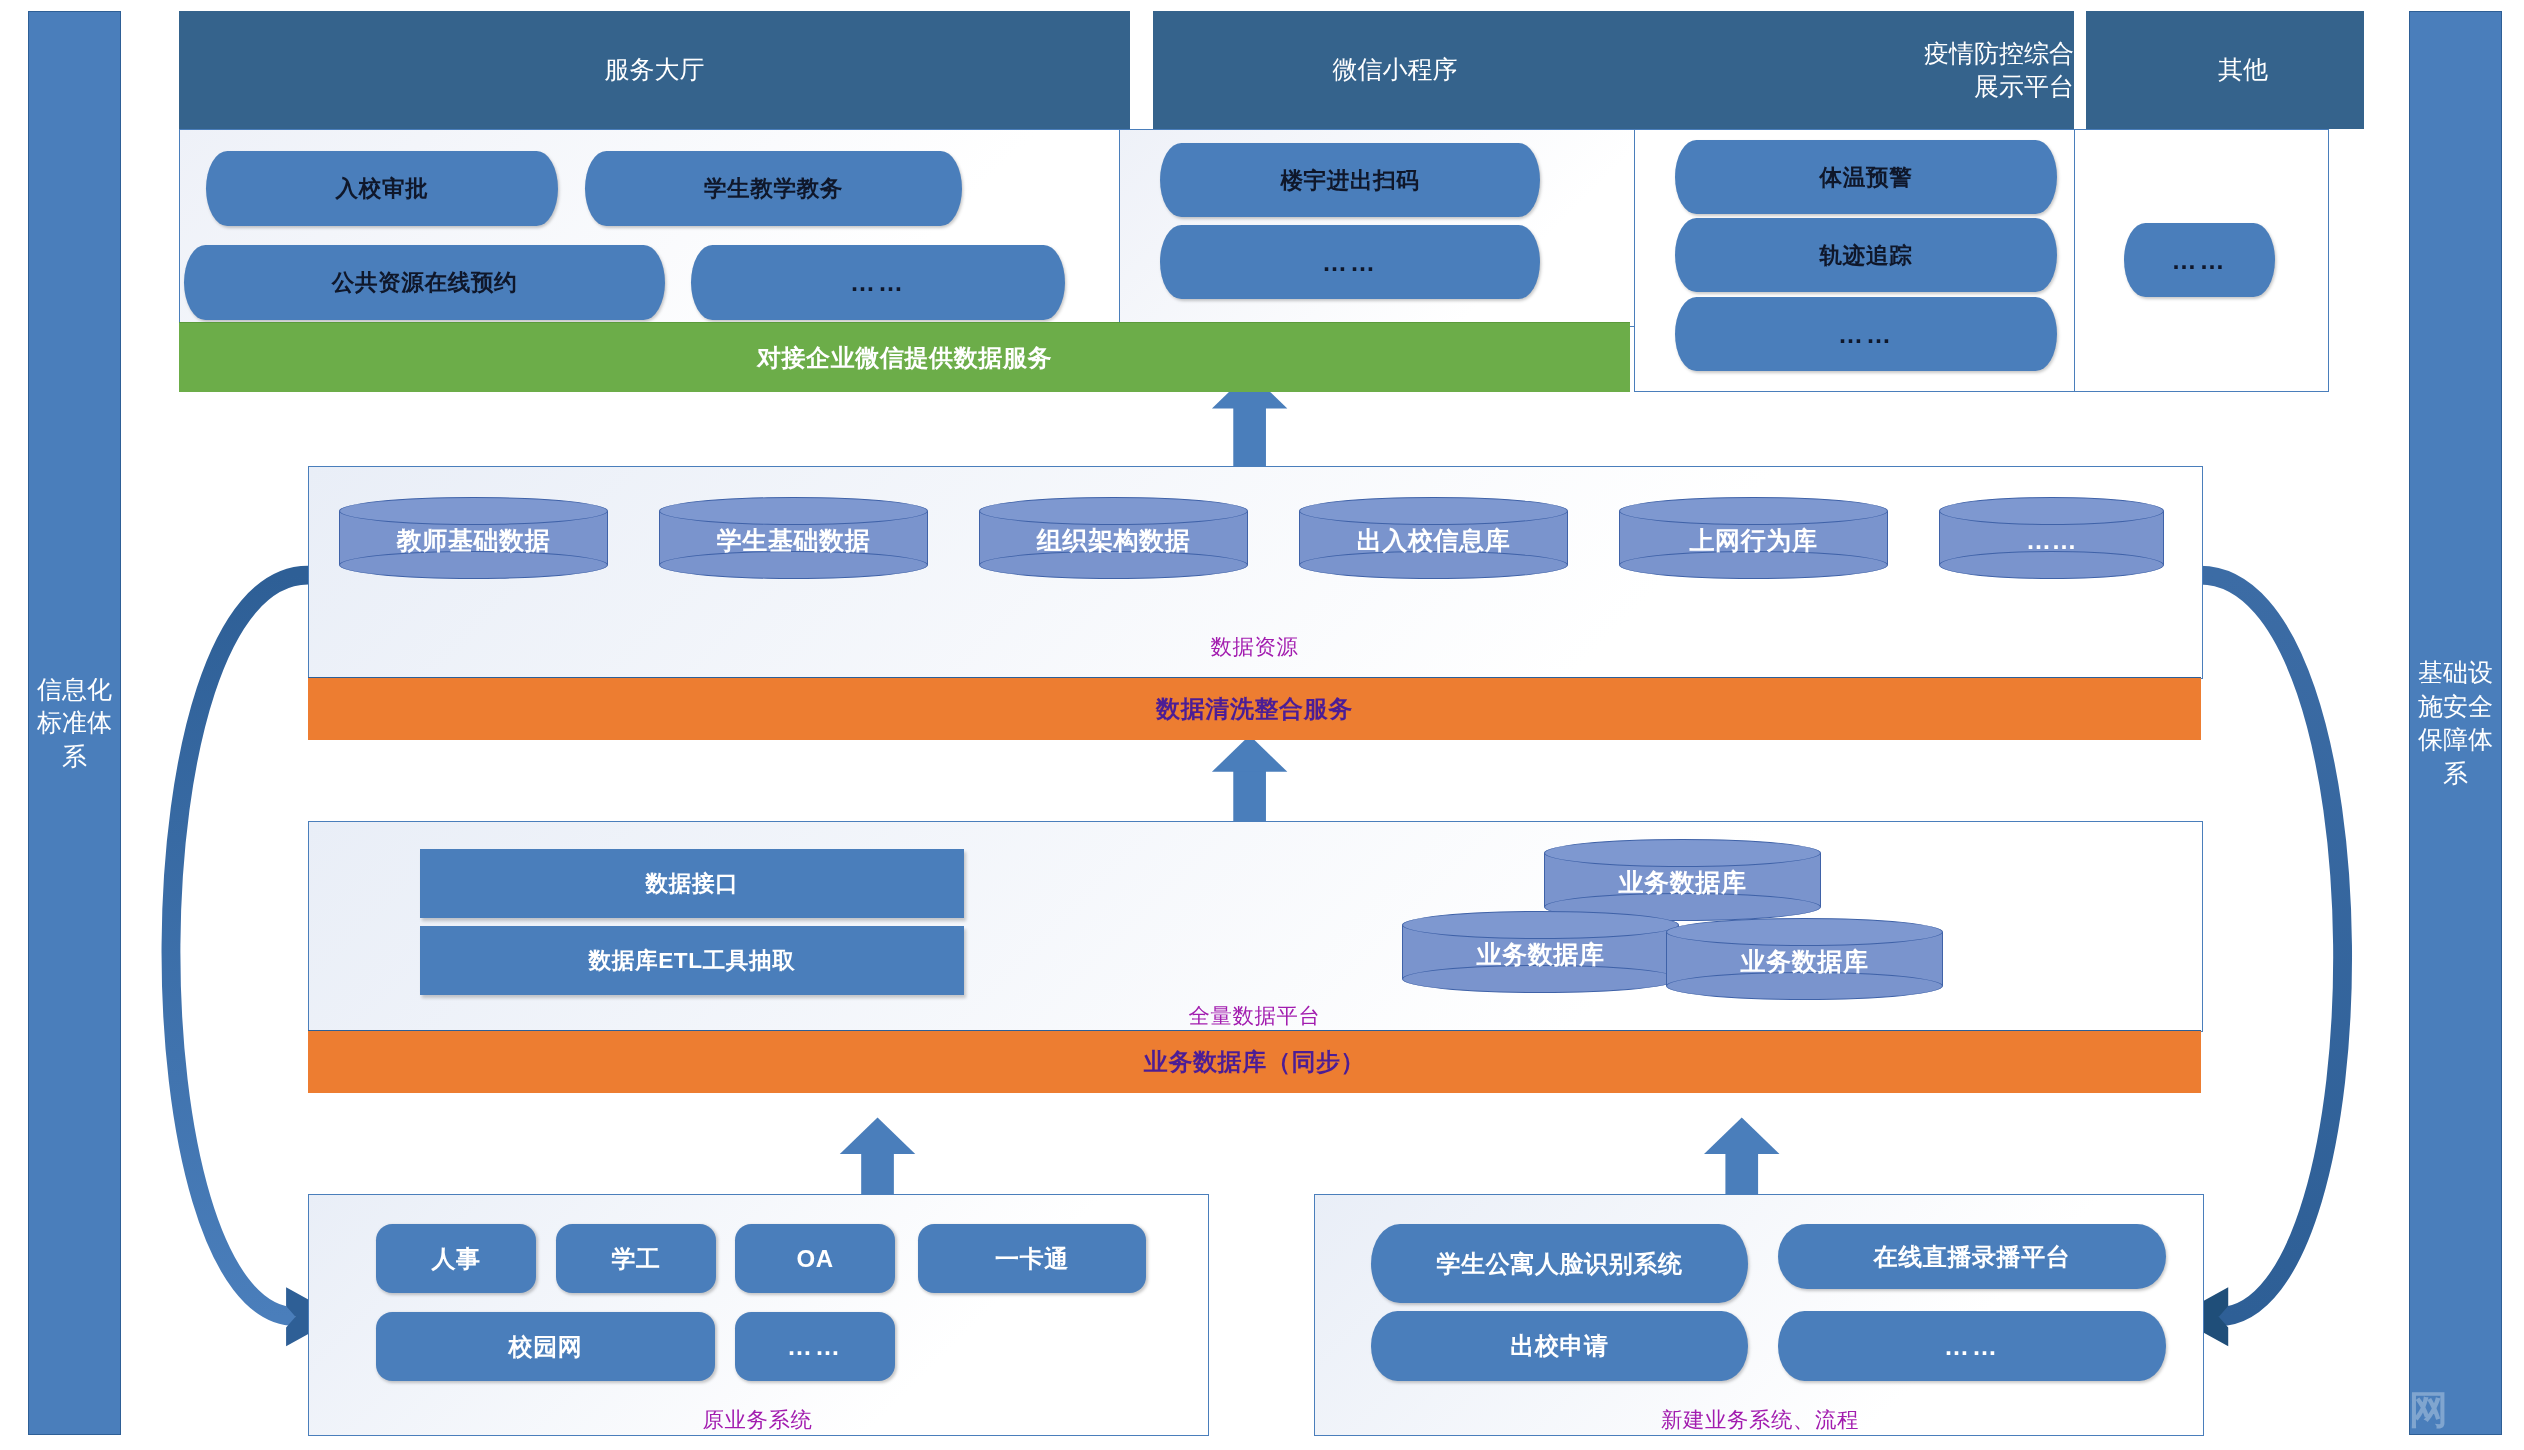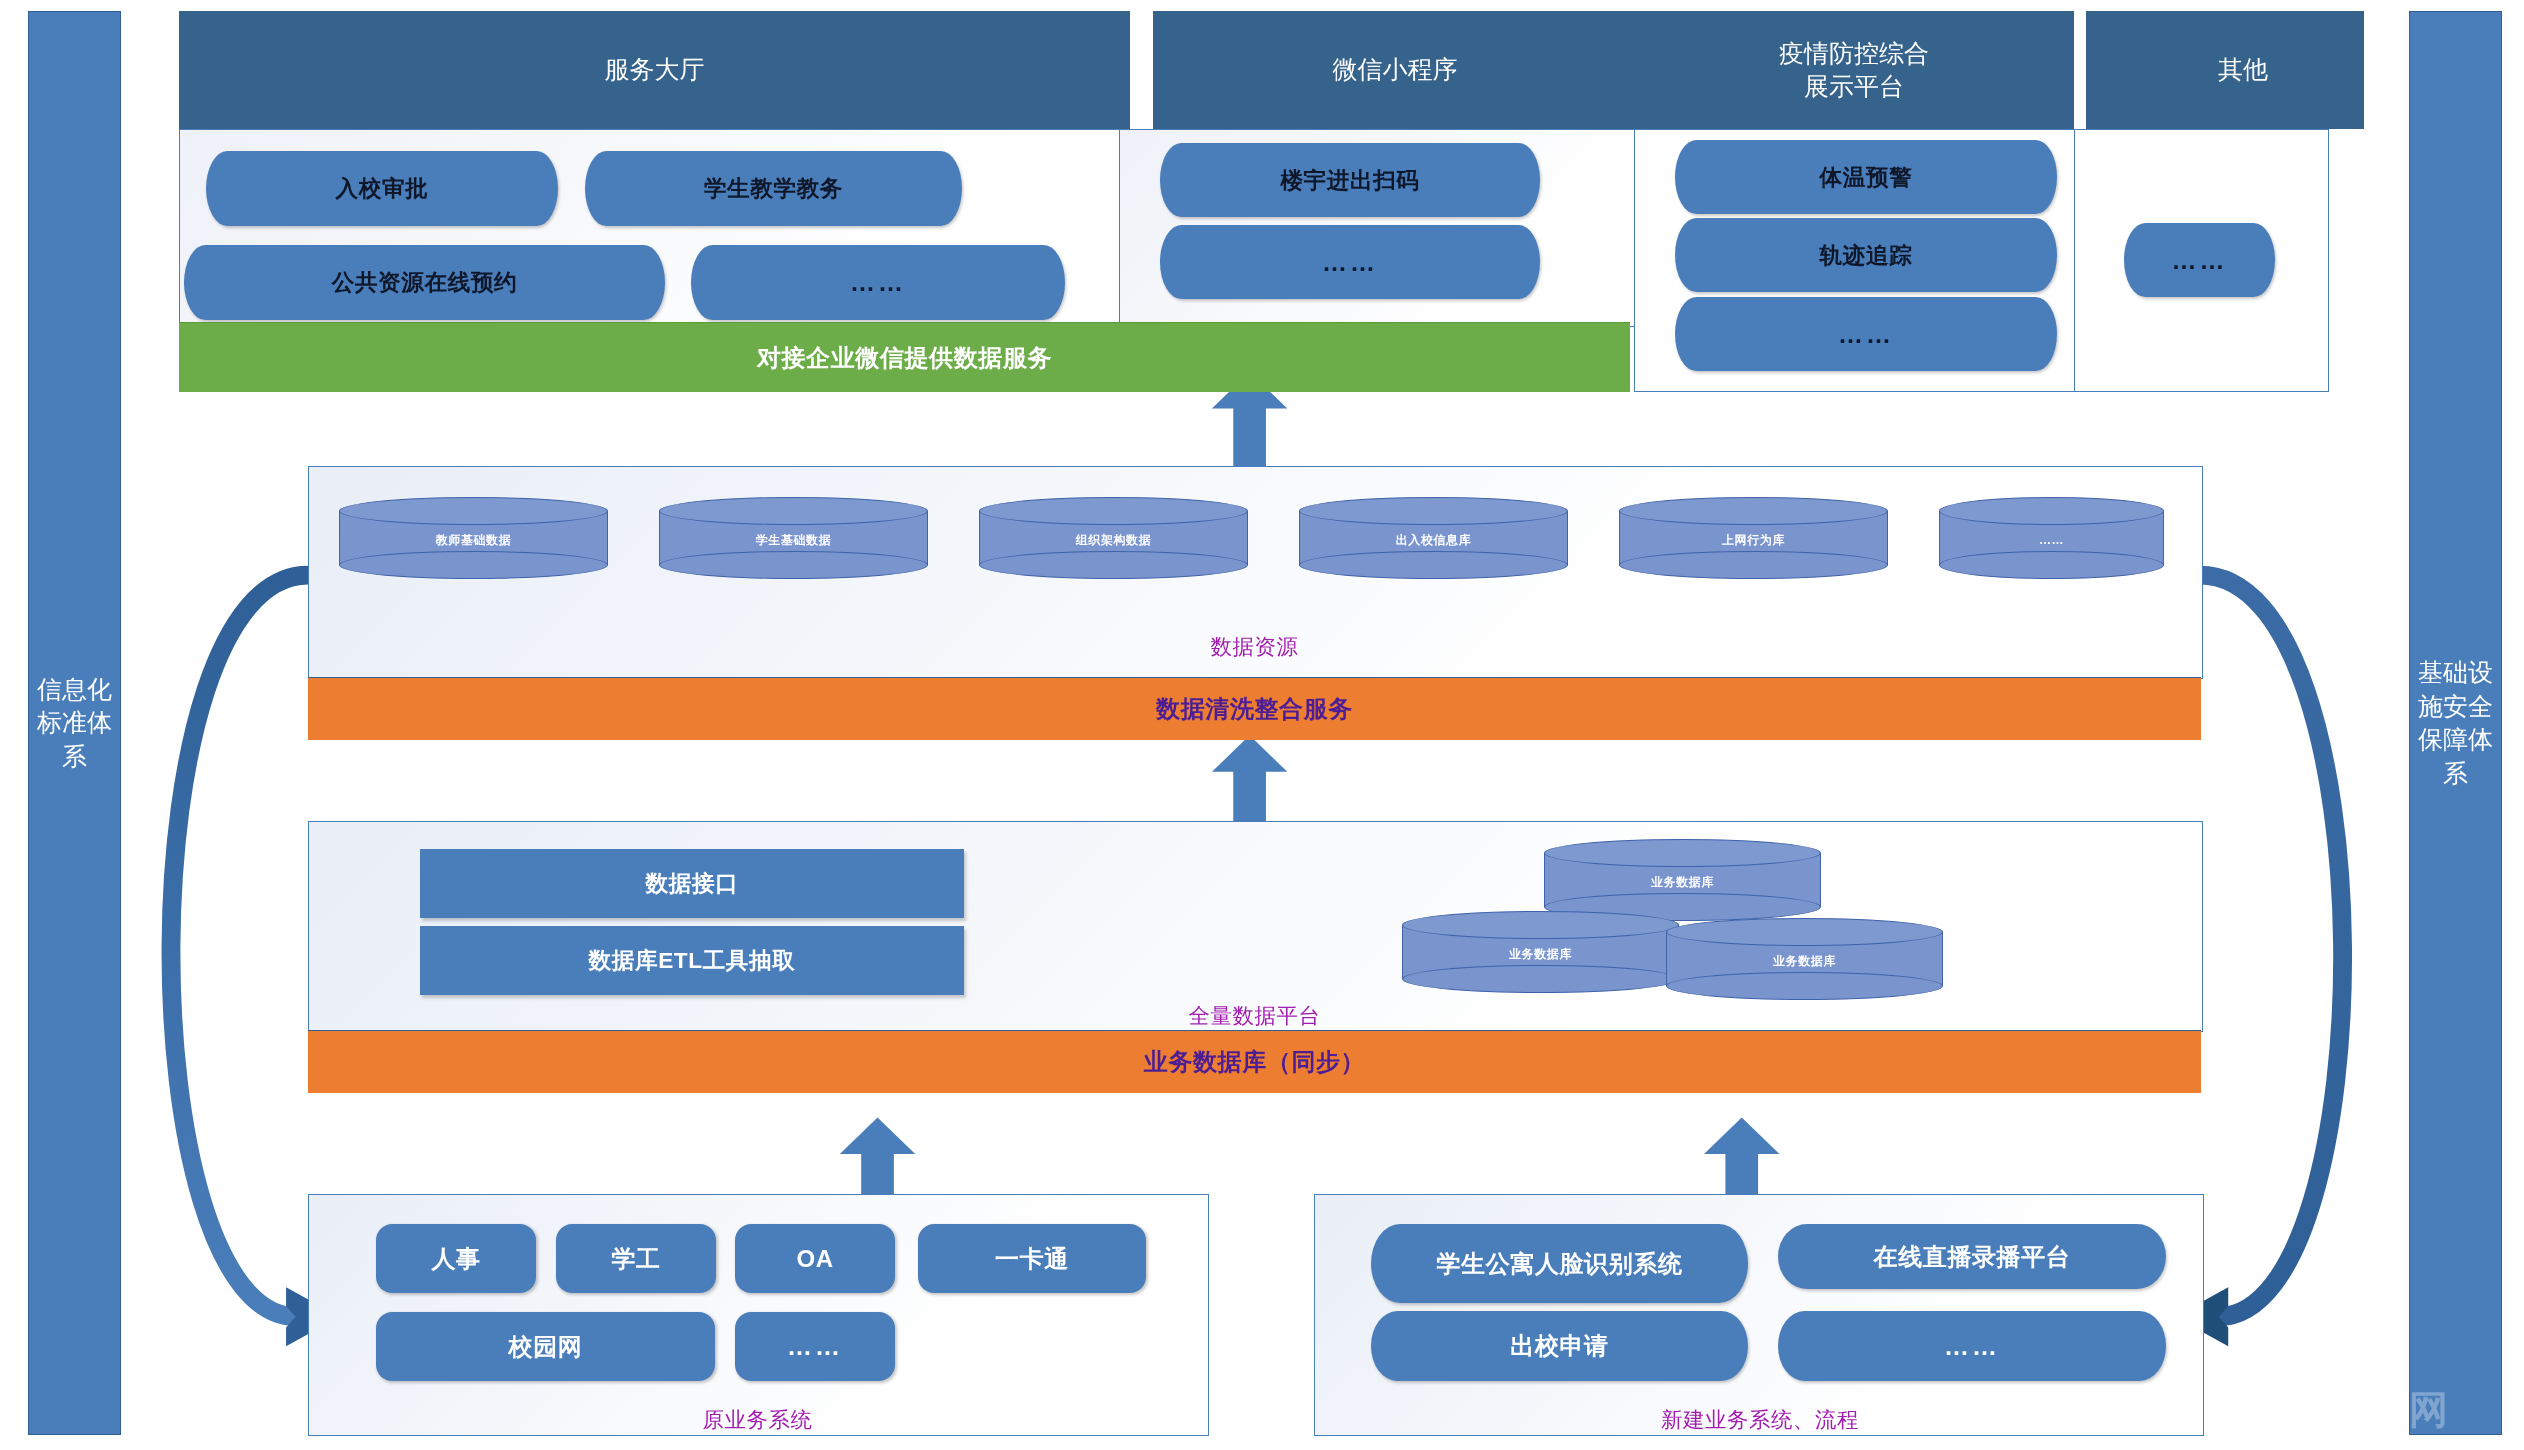--- a/index.html
+++ b/index.html
@@ -65,21 +65,21 @@
   .cyl .top{
     position:absolute;left:0;right:0;top:0;height:28px;border-radius:50%;
     background:#7e98d0;border:1.3px solid #3f62a8;box-sizing:border-box;
   }
   .cyl .bot{
     position:absolute;left:0;right:0;bottom:0;height:28px;border-radius:50%;
     background:#7a94cd;border:1.3px solid #3f62a8;box-sizing:border-box;
   }
   .cyl .lbl{
     position:absolute;left:0;right:0;top:52%;transform:translateY(-50%);
-    text-align:center;color:#ffffff;font-size:12px;font-weight:700;
+    text-align:center;color:#ffffff;font-size:25px;font-weight:700;
     z-index:4;letter-spacing:0.6px;
   }
 
   
   .flat{
     position:absolute;background:#4a7ebb;color:#fff;
     display:flex;align-items:center;justify-content:center;
     font-size:22.6px;font-weight:700;letter-spacing:0.6px;
     box-shadow:1.9px 2.5px 3.1px rgba(0,0,0,.2);
   }
@@ -153,21 +153,21 @@
   <div class="sidebar" style="left:2409px;top:11.3px;width:91px;height:1422px;">
     <span>基础设施安全保障体系</span>
   </div>
 
   <div class="hdr" style="left:179px;top:11.3px;width:951px;height:118px;">
     <span>服务大厅</span>
   </div>
   <div class="hdr" style="left:1153px;top:11.3px;width:484px;height:118px;">
     <span>微信小程序</span>
   </div>
-  <div class="hdr" style="left:1634px;top:11.3px;width:440px;height:118px;flex-direction:column;">
+  <div class="hdr" style="left:1634px;top:11.3px;width:440px;height:118px;flex-direction:column;align-items:flex-end;">
     <span>疫情防控综合</span>
     <span>展示平台</span>
   </div>
   <div class="hdr" style="left:2086px;top:11.3px;width:242px;height:118px;padding-left:36px;">
     <span>其他</span>
   </div>
 
   <div class="panel" style="left:179px;top:129px;width:951px;height:196px;"></div>
   <div class="pill" style="left:206px;top:151px;width:352px;height:75px;">
     <span>入校审批</span>

